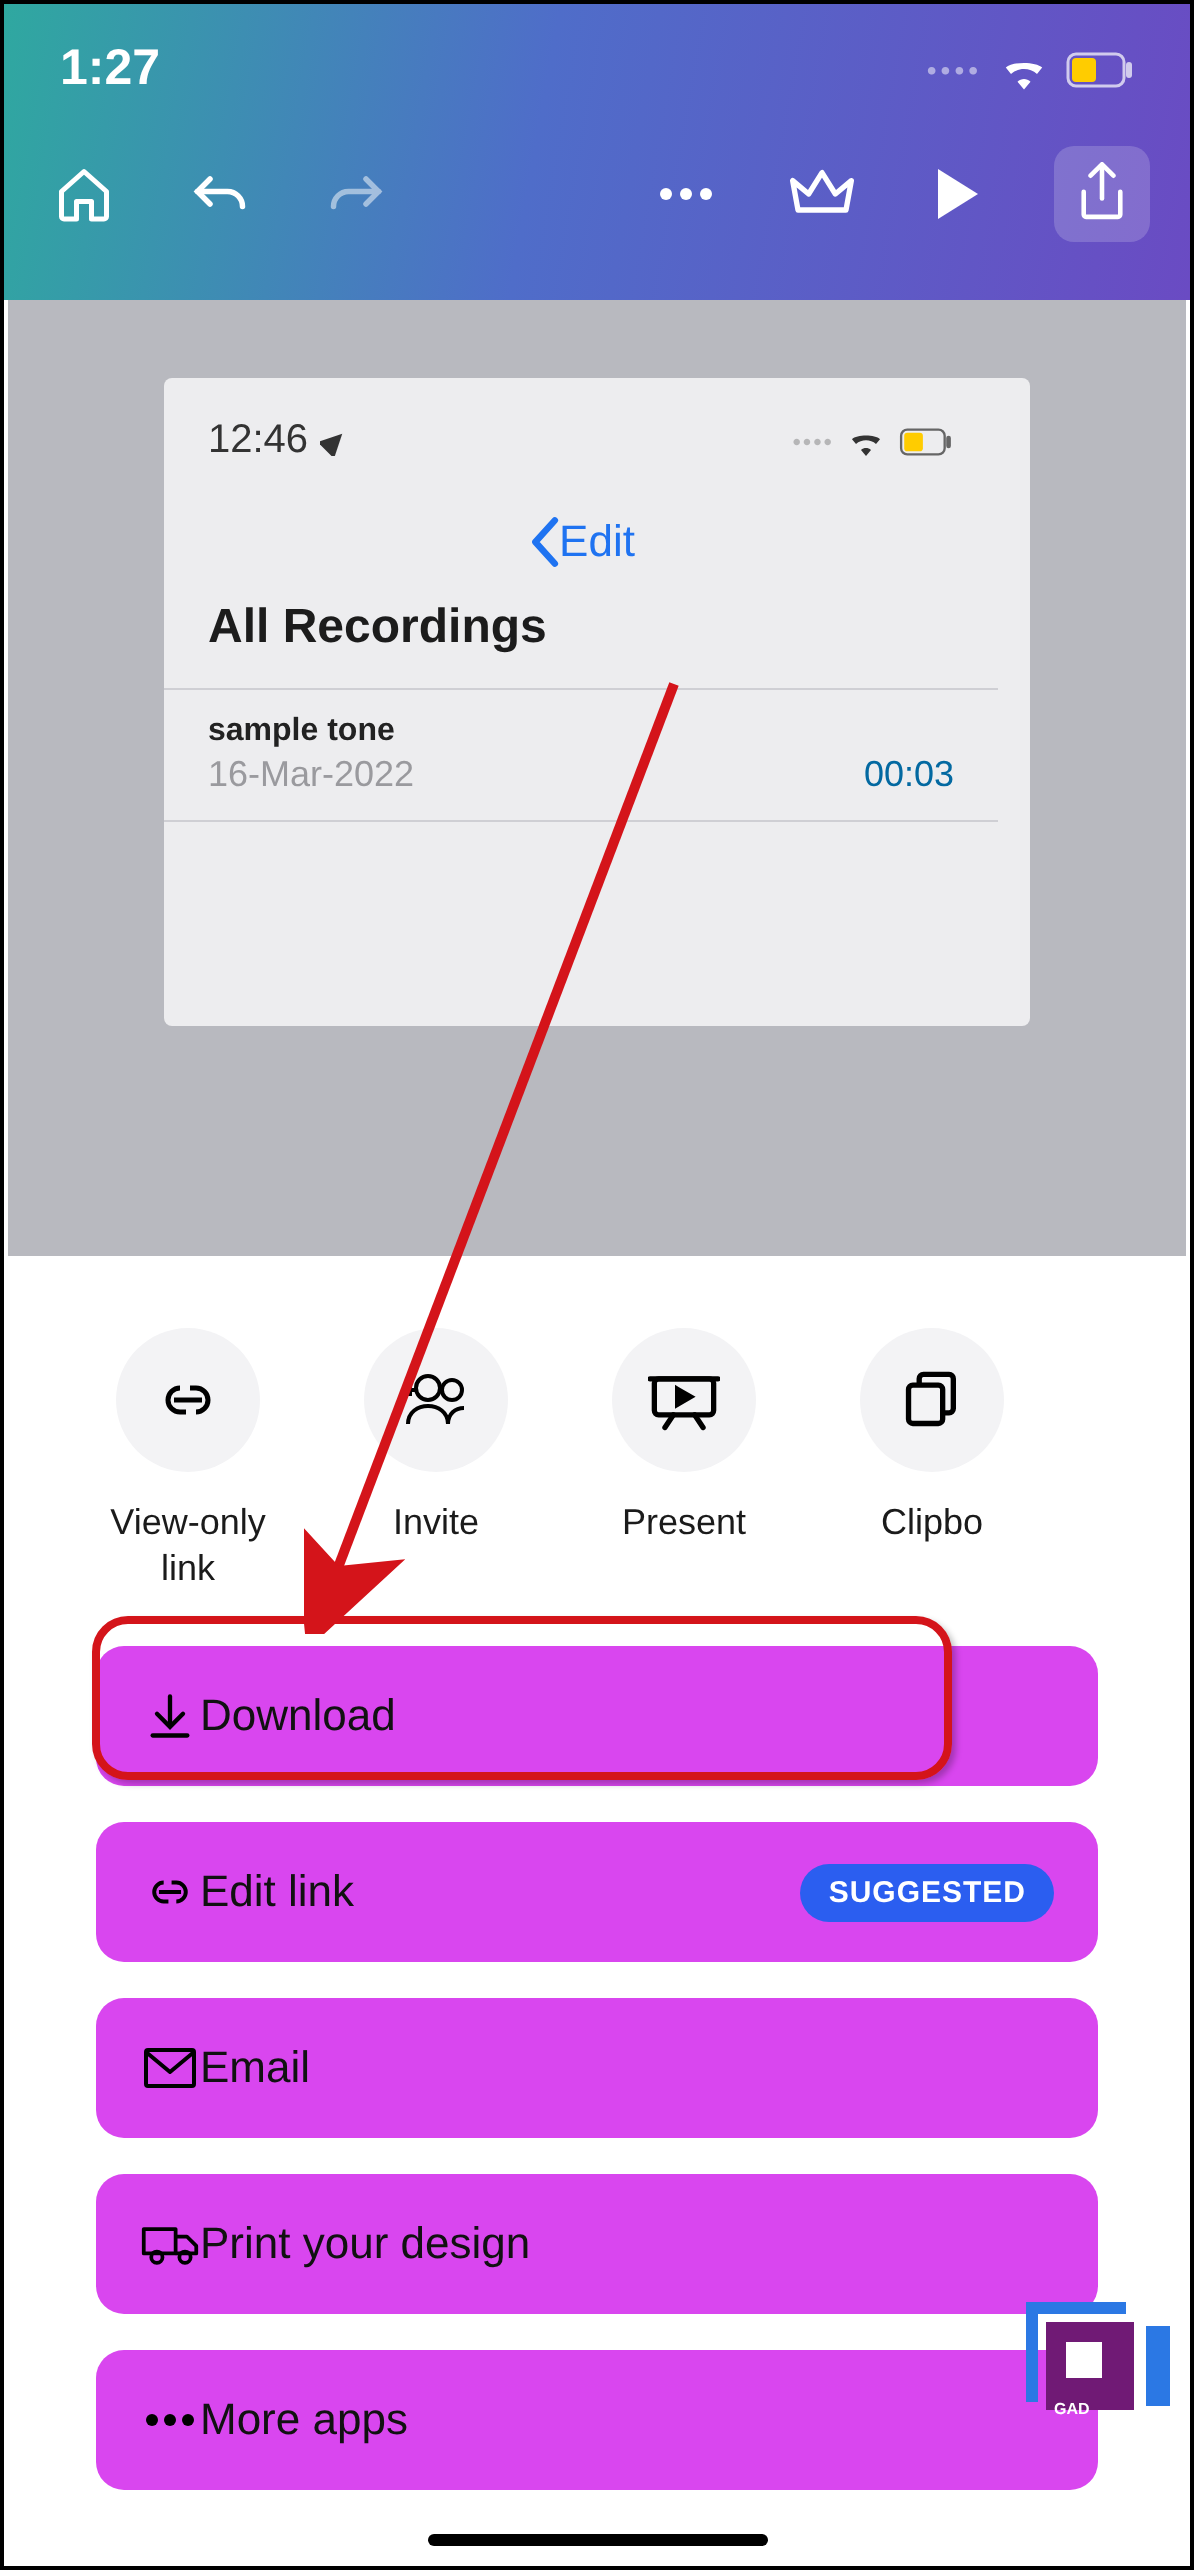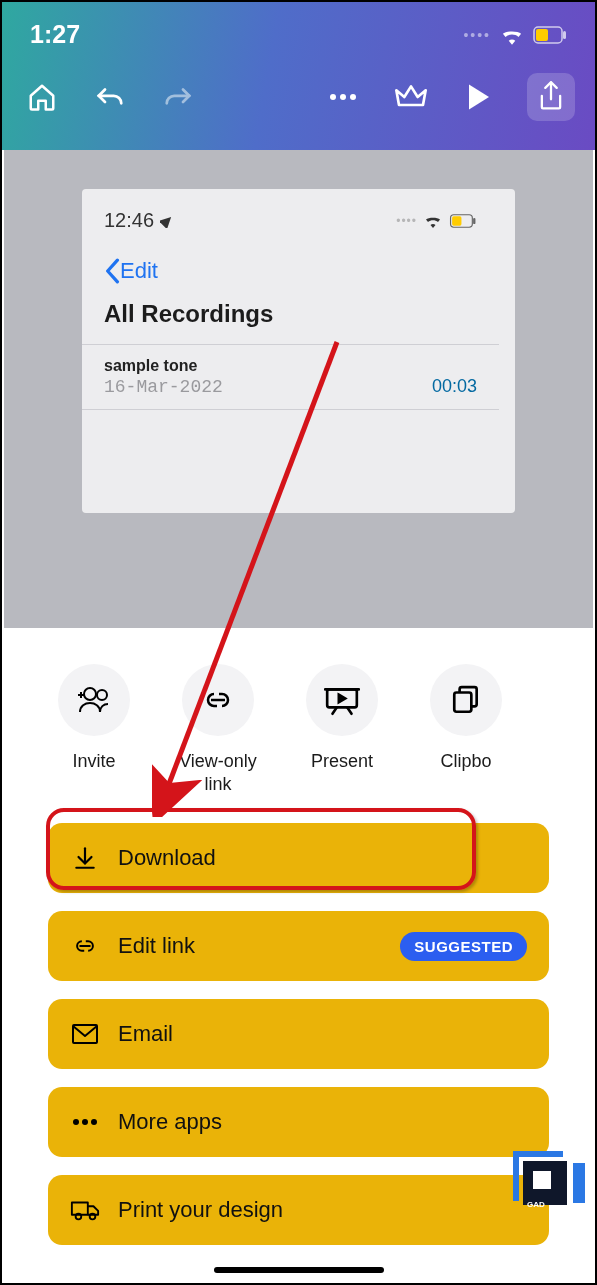--- a/index.html
+++ b/index.html
@@ -12,45 +12,45 @@
 .wifi svg, .battery svg { display:block; }
 .toolbar { display:flex; align-items:center; padding: 24px 20px 0 20px; gap: 28px; color:#fff; }
 .toolbar .spacer { flex:1; }
 .tb-btn { width:40px; height:40px; display:flex; align-items:center; justify-content:center; }
 .tb-btn.share-box { background: rgba(255,255,255,0.18); border-radius:10px; width:48px; height:48px; }
 .dimmer { position:absolute; top:148px; left:2px; right:2px; height:478px; background:#b8b9bf; }
 .canvas-card { position:absolute; top:160px; left:80px; right:80px; height:324px; background:#ededef; border-radius:4px; padding: 20px 16px 0 0; margin-top: 27px; }
 .cc-status { display:flex; justify-content:space-between; align-items:center; padding: 0 22px; color:#666; }
 .cc-time { font-size:20px; font-weight:500; color:#333; display:flex; align-items:center; gap:6px;}
 .cc-ri { display:flex; align-items:center; gap:6px; }
-.cc-nav { display:flex; justify-content:flex-start; align-items:center; padding: 26px 22px 10px 22px; }
+.cc-nav { display:flex; justify-content:center; align-items:center; padding: 26px 22px 10px 22px; }
 .cc-back { color:#1f73f1; font-size:26px; font-weight:300; }
 .cc-edit { color:#1f73f1; font-size:22px; }
 .cc-title { font-size:24px; font-weight:700; color:#1c1c1c; padding: 6px 22px 16px 22px; }
 .cc-divider { height:1px; background:#cfcfd4; margin: 0 0 0 0; }
 .cc-item { padding: 12px 22px; }
 .cc-item .row1 { display:flex; justify-content:space-between; align-items:flex-end; }
 .cc-item .name { font-size:16px; font-weight:600; color:#222; }
 .cc-item .dur { font-size:18px; color:#0369a1; }
-.cc-item .date { font-size:18px; color:#9a9a9e; margin-top:2px;font-family:Liberation Mono, monospace; }
+.cc-item .date { font-size:18px; color:#9a9a9e; margin-top:2px; }
 .sheet { position:absolute; top:626px; left:2px; right:2px; bottom:2px; background:#fff; border-radius: 24px 24px 0 0; padding-top: 30px; }
 .share-row { display:flex; gap: 36px; padding: 6px 0 0 46px; overflow:hidden; }
 .share-item { display:flex; flex-direction:column; align-items:center; width:88px; flex-shrink:0; }
 .share-circle { width:72px; height:72px; border-radius:50%; background:#f3f3f5; display:flex; align-items:center; justify-content:center; margin-bottom:14px; }
 .share-label { font-size:18px; color:#1b1b1b; text-align:center; line-height:1.25; }
 .opts { padding: 28px 44px 0 44px; display:flex; flex-direction:column; gap:18px; }
-.opt { background:#eab308; border-radius:14px; height:70px; display:flex; align-items:center; padding: 0 22px; gap:18px; }
+.opt { background:#d946ef; border-radius:14px; height:70px; display:flex; align-items:center; padding: 0 22px; }
 .opt .label { font-size:22px; color:#111; font-weight:500; flex:1; }
 .opt .ic { width:30px; display:flex; align-items:center; justify-content:center; }
 .badge-sugg { background:#2b5ef0; color:#fff; font-size:15px; font-weight:700; letter-spacing:0.5px; padding:6px 14px; border-radius:999px; }
 .highlight-box { position:absolute; border:4px solid #d4141a; border-radius:18px; pointer-events:none; left:44px; top:806px; width:430px; height:82px; box-shadow: 2px 2px 3px rgba(0,0,0,0.25); }
 .arrow-svg { position:absolute; left:150px; top:335px; pointer-events:none; }
 .home-ind { position:absolute; bottom:10px; left:50%; transform:translateX(-50%); width:170px; height:6px; border-radius:3px; background:#000; }
 .watermark { position:absolute; right:10px; bottom:78px; display:flex; align-items:center; gap:6px; }
-.watermark .sq { width:44px; height:44px; background:#0f172a; position:relative; }
+.watermark .sq { width:44px; height:44px; background:#701a75; position:relative; }
 .watermark .sq::before { content:""; position:absolute; top:-10px; left:-10px; width:44px; height:44px; border:6px solid #2b78e4; border-right:none; border-bottom:none; }
 .watermark .sq .inner { position:absolute; top:10px; left:10px; width:18px; height:18px; background:#fff; }
 .watermark .txt { position:absolute; bottom:-4px; left:4px; font-size:8px; color:#fff; font-weight:700; }
 .watermark .bar { width:12px; height:40px; background:#2b78e4; }
 svg { display:block; }
 </style>
 </head>
 <body>
 
 <div class="app-bg">
@@ -159,44 +159,44 @@
       <span class="dur">00:03</span>
     </div>
   </div>
   <div class="cc-divider"></div>
 </div>
 
 <div class="sheet">
   <div class="share-row">
     <div class="share-item">
       <div class="share-circle">
+        <svg width="38" height="22" viewBox="0 0 38 20" fill="none" stroke="#000" stroke-width="2.5">
+            <path d="M14 10H8a6 6 0 0 1 0-12 M14 10H8a6 6 0 1 1 0-12" style="display:none"></path>
+            <path d="M15 4a6 6 0 0 0 0 12h3"></path>
+            <path d="M23 16a6 6 0 0 0 0-12h-3"></path>
+            <line x1="12" y1="10" x2="26" y2="10"></line>
+          </svg>
+      </div>
+      <div class="share-label">View-only link</div>
+    </div>
+    <div class="share-item">
+      <div class="share-circle">
         <svg width="40" height="30" viewBox="0 0 40 28" fill="none" stroke="#000" stroke-width="2">
             <circle cx="16" cy="8" r="6"></circle>
             <circle cx="28" cy="9" r="5"></circle>
             <path d="M6 26c0-6 5-9 10-9s10 3 10 9"></path>
             <path d="M26 26c0-5 3.5-8 8-8"></path>
             <line x1="4" y1="9" x2="10" y2="9"></line>
             <line x1="7" y1="6" x2="7" y2="12"></line>
           </svg>
       </div>
       <div class="share-label">Invite</div>
     </div>
     <div class="share-item">
       <div class="share-circle">
-        <svg width="38" height="22" viewBox="0 0 38 20" fill="none" stroke="#000" stroke-width="2.5">
-            <path d="M14 10H8a6 6 0 0 1 0-12 M14 10H8a6 6 0 1 1 0-12" style="display:none"></path>
-            <path d="M15 4a6 6 0 0 0 0 12h3"></path>
-            <path d="M23 16a6 6 0 0 0 0-12h-3"></path>
-            <line x1="12" y1="10" x2="26" y2="10"></line>
-          </svg>
-      </div>
-      <div class="share-label">View-only link</div>
-    </div>
-    <div class="share-item">
-      <div class="share-circle">
         <svg width="36" height="32" viewBox="0 0 34 30" fill="none" stroke="#000" stroke-width="2.5" stroke-linecap="round">
             <rect x="3" y="5" width="28" height="17" rx="2"></rect>
             <line x1="1" y1="5" x2="33" y2="5"></line>
             <path d="M14 10l6 3.5-6 3.5z" fill="#000"></path>
             <line x1="12" y1="22" x2="8" y2="28"></line>
             <line x1="22" y1="22" x2="26" y2="28"></line>
           </svg>
       </div>
       <div class="share-label">Present</div>
     </div>
@@ -237,38 +237,38 @@
       <div class="ic">
         <svg width="28" height="22" viewBox="0 0 28 22" fill="none" stroke="#000" stroke-width="2" stroke-linejoin="round">
             <rect x="2" y="2" width="24" height="18" rx="1"></rect>
             <path d="M2 3l12 10L26 3"></path>
           </svg>
       </div>
       <div class="label">Email</div>
     </div>
     <div class="opt">
       <div class="ic">
-        <svg width="26" height="8" viewBox="0 0 26 8">
-            <circle cx="4" cy="4" r="3" fill="#000"></circle>
-            <circle cx="13" cy="4" r="3" fill="#000"></circle>
-            <circle cx="22" cy="4" r="3" fill="#000"></circle>
-          </svg>
-      </div>
-      <div class="label">More apps</div>
-    </div>
-    <div class="opt">
-      <div class="ic">
         <svg width="32" height="24" viewBox="0 0 32 24" fill="none" stroke="#000" stroke-width="2" stroke-linejoin="round">
             <rect x="2" y="4" width="17" height="13"></rect>
             <path d="M19 8h6l5 5v4h-11"></path>
             <circle cx="9" cy="19" r="3"></circle>
             <circle cx="24" cy="19" r="3"></circle>
           </svg>
       </div>
       <div class="label">Print your design</div>
+    </div>
+    <div class="opt">
+      <div class="ic">
+        <svg width="26" height="8" viewBox="0 0 26 8">
+            <circle cx="4" cy="4" r="3" fill="#000"></circle>
+            <circle cx="13" cy="4" r="3" fill="#000"></circle>
+            <circle cx="22" cy="4" r="3" fill="#000"></circle>
+          </svg>
+      </div>
+      <div class="label">More apps</div>
     </div>
   </div>
 </div>
 
 <div class="highlight-box"></div>
 
 <svg class="arrow-svg" width="200" height="480" viewBox="0 0 200 480">
   <defs>
     <marker id="arrh" markerWidth="14" markerHeight="14" refX="6" refY="6" orient="auto">
       <path d="M0,0 L12,6 L0,12 L3,6 z" fill="#d4141a"></path>

